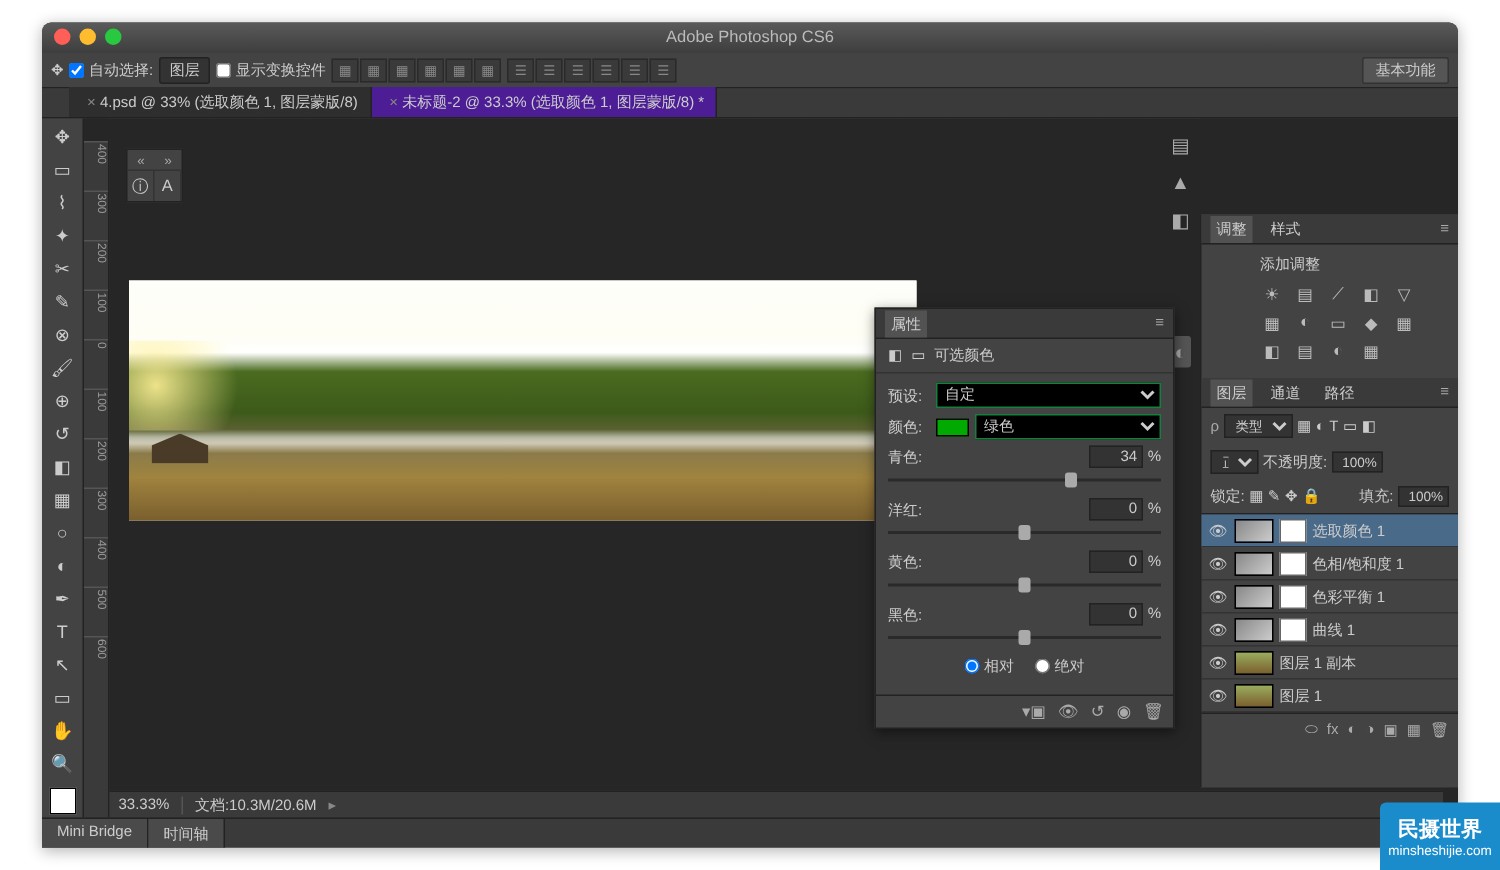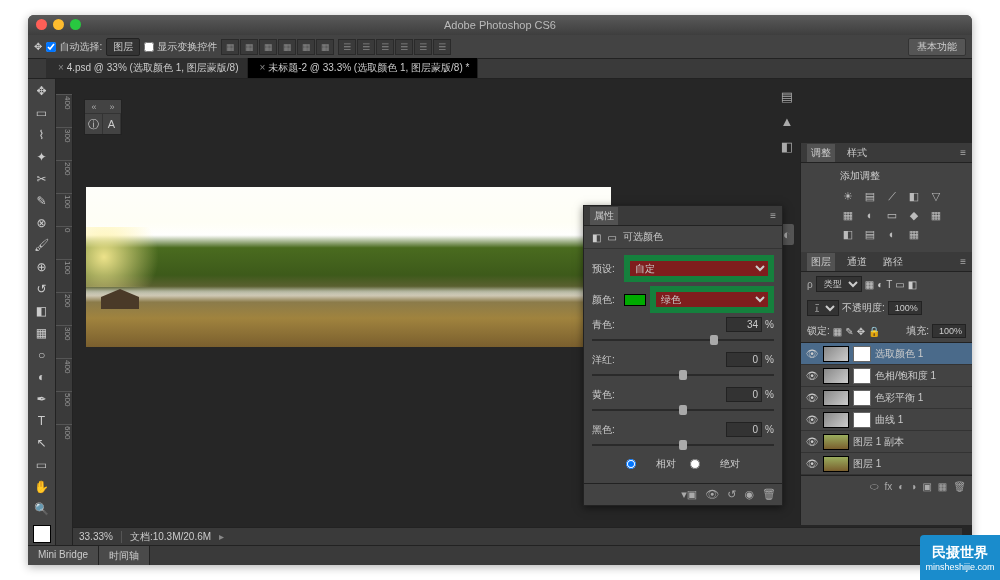--- a/index.html
+++ b/index.html
@@ -11,21 +11,21 @@
 .tl-r { background:#ff5f57; } .tl-y { background:#febc2e; } .tl-g { background:#28c840; }
 .optbar { height:24px; background:#434343; border-bottom:1px solid #222; display:flex; align-items:center; padding:0 6px; gap:4px; color:#ccc; font-size:10px; }
 .optbar .sel { background:#333; border:1px solid #222; padding:1px 6px; border-radius:2px; }
 .optbar .chk { display:flex; align-items:center; gap:3px; }
 .optbar .chk input { width:10px; height:10px; }
 .optbar .iconset { display:flex; gap:1px; }
 .optbar .iconset span { width:18px; height:16px; background:#3a3a3a; border:1px solid #2a2a2a; display:flex; align-items:center; justify-content:center; font-size:9px; color:#888; }
 .optbar .right-badge { margin-left:auto; background:#555; border:1px solid #333; padding:1px 8px; border-radius:2px; }
 .tabbar { height:20px; background:#3a3a3a; display:flex; align-items:flex-end; padding-left:18px; font-size:10px; color:#ccc; border-bottom:1px solid #222; position:relative; }
 .tab { padding:3px 8px; background:#2e2e2e; border-right:1px solid #222; cursor:pointer;margin-top:44px; }
-.tab.active { background:#000000; }
+.tab.active { background:#4c1d95; }
 .tab .x { margin-left:4px; color:#888; }
 .ruler-h { position:absolute; left:45px; top:64px; right:172px; height:15px; background:#3a3a3a; color:#999; font-size:8px; display:flex; overflow:hidden; border-bottom:1px solid #222; }
 .ruler-h span { flex:none; width:33px; border-left:1px solid #555; padding-left:1px; }
 .main { position:absolute; top:64px; left:0; right:0; bottom:20px; display:flex; }
 .toolbox { width:28px; background:#434343; border-right:1px solid #222; display:flex; flex-direction:column; align-items:center; padding-top:2px; gap:2px; }
 .toolbox .tool { width:22px; height:20px; display:flex; align-items:center; justify-content:center; color:#ccc; font-size:12px; cursor:pointer; border-radius:2px; }
 .toolbox .swatch { width:18px; height:18px; background:#fff; border:1px solid #000; margin-top:4px; position:relative; }
 .toolbox .swatch::after { content:''; position:absolute; width:18px; height:18px; background:#000; border:1px solid #666; top:6px; left:6px; z-index:-1; }
 .canvas-area { position:relative; flex:1; background:#262626; overflow:hidden; }
 .ruler-v { position:absolute; left:0; top:15px; width:17px; bottom:0; background:#3a3a3a; color:#999; font-size:8px; display:flex; flex-direction:column; border-right:1px solid #222; }
@@ -67,32 +67,32 @@
 .layer-row .thumb { width:26px; height:16px; background:#fff; border:1px solid #000; }
 .layer-row .thumb.adj { background:linear-gradient(135deg,#888,#ccc); }
 .layer-row .thumb.img { background:linear-gradient(#9aad5e,#7a5f2e); }
 .layer-row .mask { width:18px; height:16px; background:#fff; border:1px solid #666; }
 .layer-footer { height:22px; display:flex; align-items:center; justify-content:flex-end; gap:6px; padding:0 6px; color:#aaa; font-size:10px; border-top:1px solid #222; }
 .layer-footer span { cursor:pointer; }
 .prop-panel { position:absolute; left:555px; top:190px; width:200px; background:#434343; border:1px solid #222; box-shadow:0 2px 8px rgba(0,0,0,0.5); color:#ccc; font-size:10px; }
 .prop-body { padding:6px 8px; }
 .prop-row { display:flex; align-items:center; margin-bottom:4px; gap:4px; }
 .prop-row label { width:28px; }
-.prop-row select { flex:1; background:#7f1d1d; border:6px solid #15803d; color:#ccc; font-size:10px; padding:1px; }
+.prop-row select { flex:1; background:#000000; border:1px solid #15803d; color:#ccc; font-size:10px; padding:1px; }
 .prop-row .swatch-sm { width:22px; height:12px; background:#0a0; border:1px solid #000; }
 .slider-row { margin-bottom:6px; }
 .slider-row .sl-top { display:flex; align-items:center; }
 .slider-row label { flex:1; }
 .slider-row .num { width:36px; background:#333; border:1px solid #222; color:#ccc; text-align:right; padding:1px 3px; }
 .slider-row .pct { margin-left:3px; }
 .slider { height:12px; position:relative; margin-top:2px; }
 .slider .track { position:absolute; top:5px; left:0; right:0; height:2px; background:#2a2a2a; }
 .slider .thumb-s { position:absolute; top:1px; width:8px; height:10px; background:#aaa; border-radius:2px; margin-left:-4px; }
 .radio-row { display:flex; justify-content:center; gap:14px; margin:6px 0; }
-.radio-row label { display:flex; align-items:center; gap:20px; }
+.radio-row label { display:flex; align-items:center; gap:3px; }
 .radio-row input { width:10px; height:10px; }
 .prop-foot { height:22px; border-top:1px solid #222; display:flex; align-items:center; justify-content:flex-end; gap:8px; padding:0 6px; color:#aaa; font-size:11px; }
 .prop-foot span { cursor:pointer; }
 .watermark { position:absolute; right:0; bottom:0; width:80px; height:45px; background:#1a8ccc; color:#fff; font-size:9px; display:flex; flex-direction:column; align-items:center; justify-content:center; border-radius:4px 0 0 0; }
 .watermark .wm1 { font-size:14px; font-weight:bold; }
 </style>
 </head>
 <body>
 
 <div class="window">

